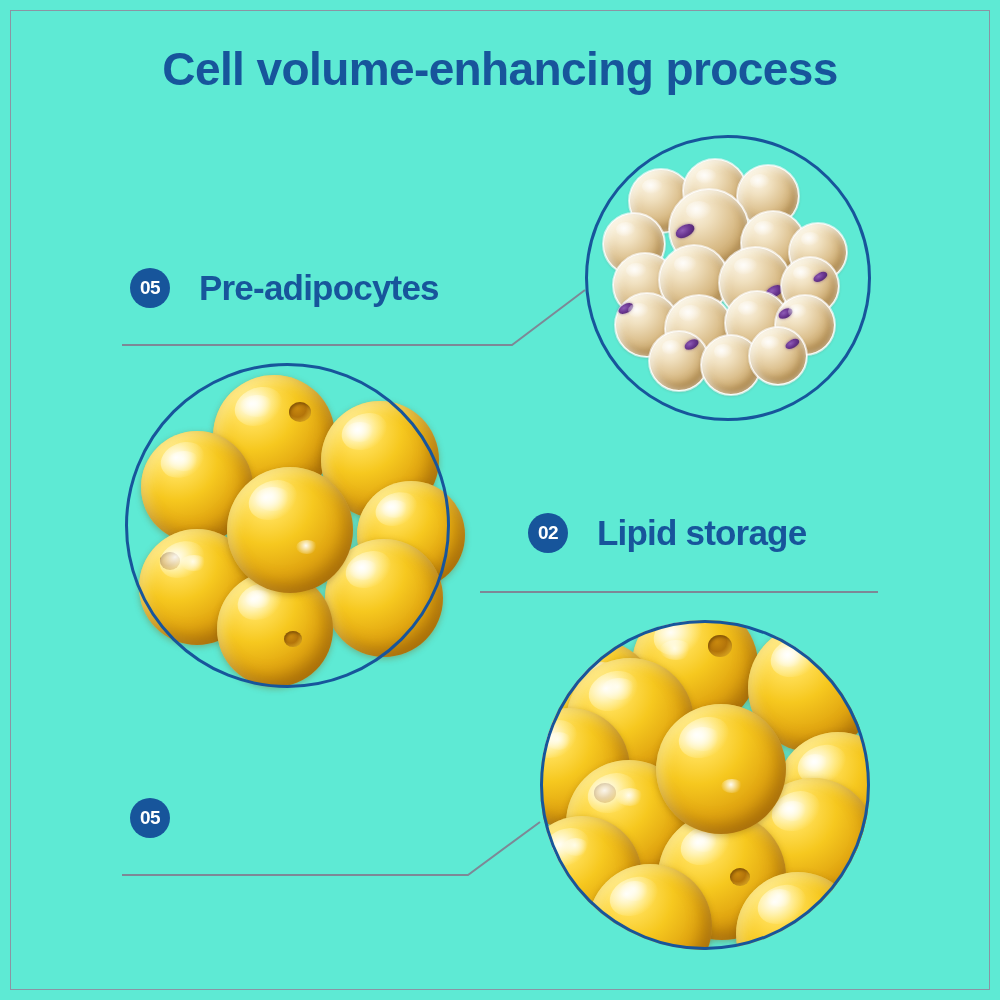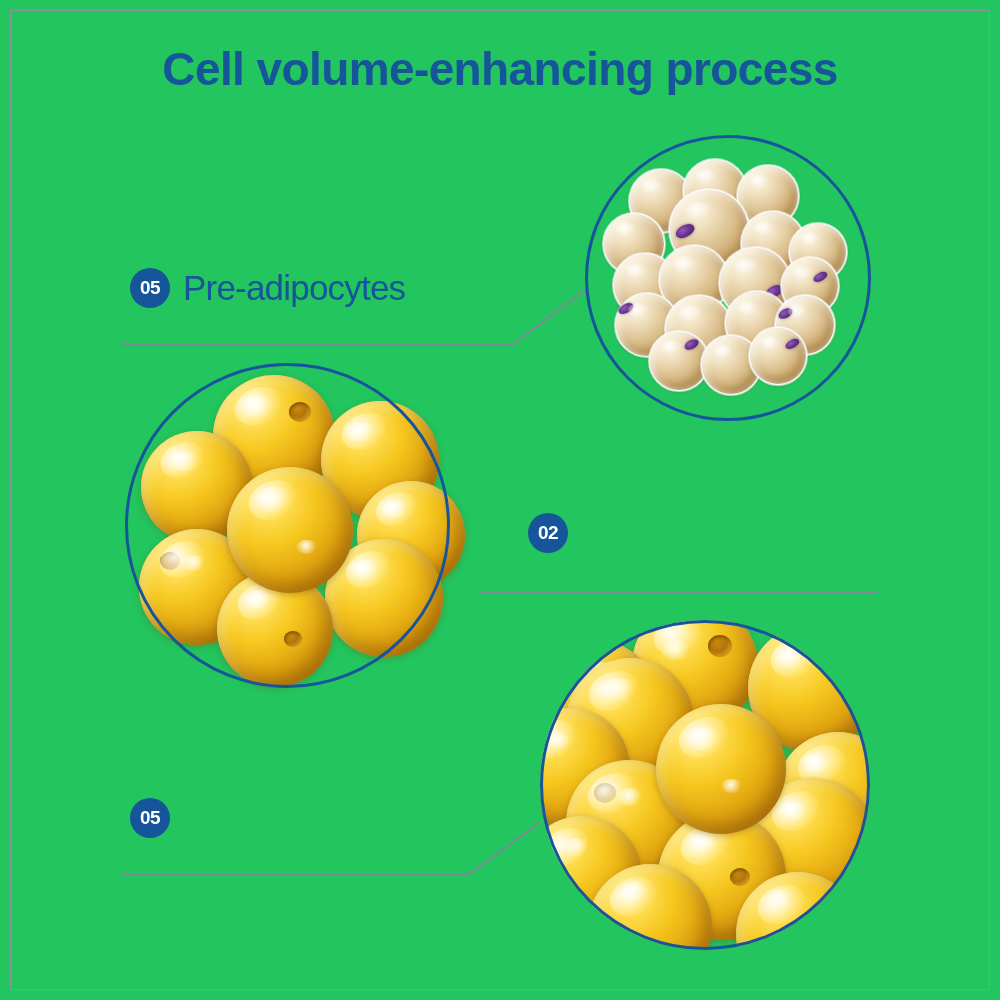--- a/index.html
+++ b/index.html
@@ -11,21 +11,21 @@
     width: 1000px;
     height: 1000px;
     font-family: "Liberation Sans", sans-serif;
     overflow: hidden;
   }
 
   #poster {
     position: relative;
     width: 1000px;
     height: 1000px;
-    background: #22c55e;
+    background: #5eead4;
     box-sizing: border-box;
   }
 
   
   #frame {
     position: absolute;
     left: 10px;
     top: 10px;
     width: 980px;
     height: 980px;
@@ -65,23 +65,24 @@
     font-size: 19px;
     font-weight: bold;
     display: flex;
     align-items: center;
     justify-content: center;
     letter-spacing: -0.5px;
     flex: none;
   }
   .step-text {
     font-size: 35px;
-    font-weight: normal;
+    font-weight: bold;
     color: #17559B;
     letter-spacing: -0.8px;
+    margin-left: 16px;
   }
 
   #step1 { left: 130px; top: 268px; }
   #step2 { left: 528px; top: 513px; }
   #step3 { left: 130px; top: 798px; }
 
   
   #connectors {
     position: absolute;
     left: 0; top: 0;
@@ -226,20 +227,21 @@
     <polyline points="122,875 468,875 540,822" fill="none" stroke="#7d8896" stroke-width="2"></polyline>
   </svg>
 
   <div class="step-label" id="step1">
     <div class="badge">05</div>
     <div class="step-text">Pre-adipocytes</div>
   </div>
 
   <div class="step-label" id="step2">
     <div class="badge">02</div>
+    <div class="step-text">Lipid storage</div>
   </div>
 
   <div class="step-label" id="step3">
     <div class="badge">05</div>
   </div>
 
   <div class="cluster" id="cluster1">
     <div class="ring"></div>
     <div class="cells">
 

